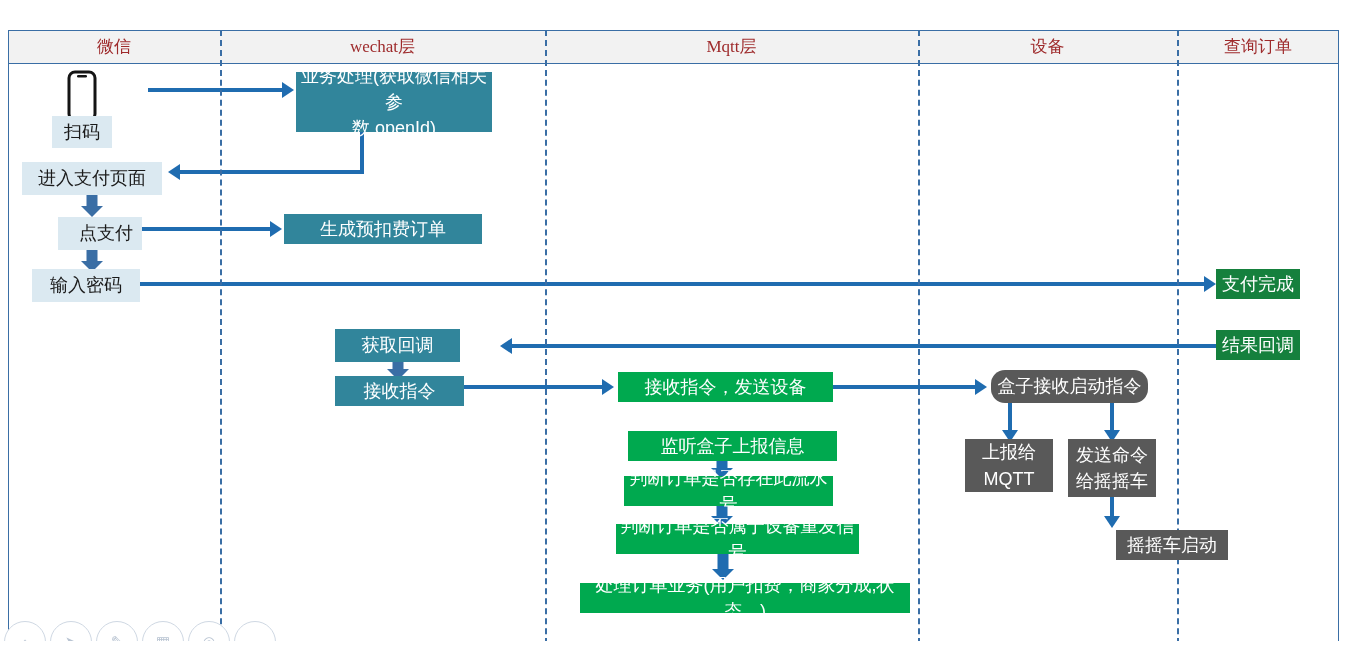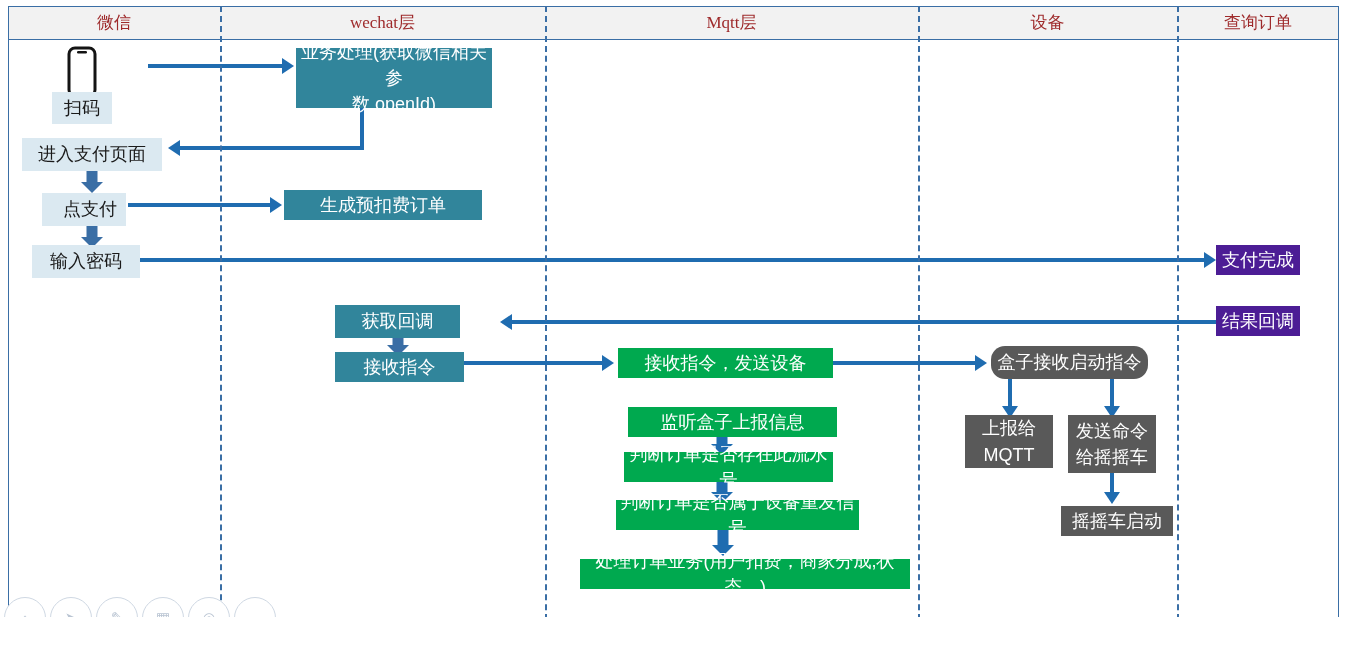--- a/index.html
+++ b/index.html
@@ -4,20 +4,21 @@
 <style>
   html,body{margin:0;padding:0;background:#ffffff;}
   body{font-family:"Liberation Sans","DejaVu Sans",sans-serif;}
 
   #canvas{
     position:relative;
     width:1347px;
     height:617px;
     background:#ffffff;
     overflow:hidden;
+    margin-top:24px;
   }
 
   
   .lane-frame{
     position:absolute;
     left:8px; top:6px;
     width:1331px; height:654px;
     border:1px solid #3a6ea5;
     box-sizing:border-box;
   }
@@ -60,21 +61,21 @@
     text-align:center;
     font-size:18px;
     line-height:1.45;
     padding:2px 4px;
     z-index:6;
     white-space:pre-line;
   }
   .node.teal      { background:#31859b; color:#ffffff; }
   .node.green     { background:#00a94f; color:#ffffff; }
   .node.gray      { background:#595959; color:#ffffff; }
-  .node.purple    { background:#4c1d95; color:#ffffff; }
+  .node.purple    { background:#15803d; color:#ffffff; }
   .node.lightblue { background:#dbe9f1; color:#1a1a1a; }
 
   
   .hline{
     position:absolute;
     height:4px;
     background:#1f6cb0;
     z-index:3;
   }
   .vline{
@@ -182,21 +183,21 @@
 
   <div class="node lightblue" style="left:52px; top:92px; width:60px; height:32px;">扫码</div>
 
   <div class="node lightblue" style="left:22px; top:138px; width:140px; height:33px;">进入支付页面</div>
 
   <div class="down-arrow" style="left:81px; top:171px; width:22px; height:22px;">
     <div class="shaft" style="height:12px;"></div>
     <div class="head" style="top:11px;"></div>
   </div>
 
-  <div class="node lightblue" style="left:42px; top:193px; width:84px; height:33px;padding-left:16px;">点支付</div>
+  <div class="node lightblue" style="left:58px; top:193px; width:84px; height:33px;padding-left:16px;">点支付</div>
 
   <div class="down-arrow" style="left:81px; top:226px; width:22px; height:22px;">
     <div class="shaft" style="height:12px;"></div>
     <div class="head" style="top:11px;"></div>
   </div>
 
   <div class="node lightblue" style="left:32px; top:245px; width:108px; height:33px;">输入密码</div>
 
   <div class="node teal" style="left:296px; top:48px; width:196px; height:60px;">业务处理(获取微信相关参
 数,openId)</div>
@@ -247,21 +248,21 @@
 
   <div class="node gray" style="left:965px; top:415px; width:88px; height:53px;">上报给
 MQTT</div>
 
   <div class="node gray" style="left:1068px; top:415px; width:88px; height:58px;">发送命令
 给摇摇车</div>
 
   <div class="vline" style="left:1110px; top:473px; height:22px;"></div>
   <div class="arrow-r" style="left:1104px; top:492px; border-left:none; border-right:none; border-top:12px solid #1f6cb0; border-left:8px solid transparent; border-right:8px solid transparent;"></div>
 
-  <div class="node gray" style="left:1061px; top:506px; width:112px; height:30px;">摇摇车启动</div>
+  <div class="node gray" style="left:1116px; top:506px; width:112px; height:30px;">摇摇车启动</div>
 
   <div class="node purple" style="left:1216px; top:245px; width:84px; height:30px;">支付完成</div>
 
   <div class="node purple" style="left:1216px; top:306px; width:84px; height:30px;">结果回调</div>
 
   <div class="hline" style="left:148px; top:64px; width:136px;"></div>
   <div class="arrow-r" style="left:282px; top:58px;"></div>
 
   <div class="vline" style="left:360px; top:108px; height:42px;"></div>
   <div class="hline" style="left:180px; top:146px; width:184px;"></div>

